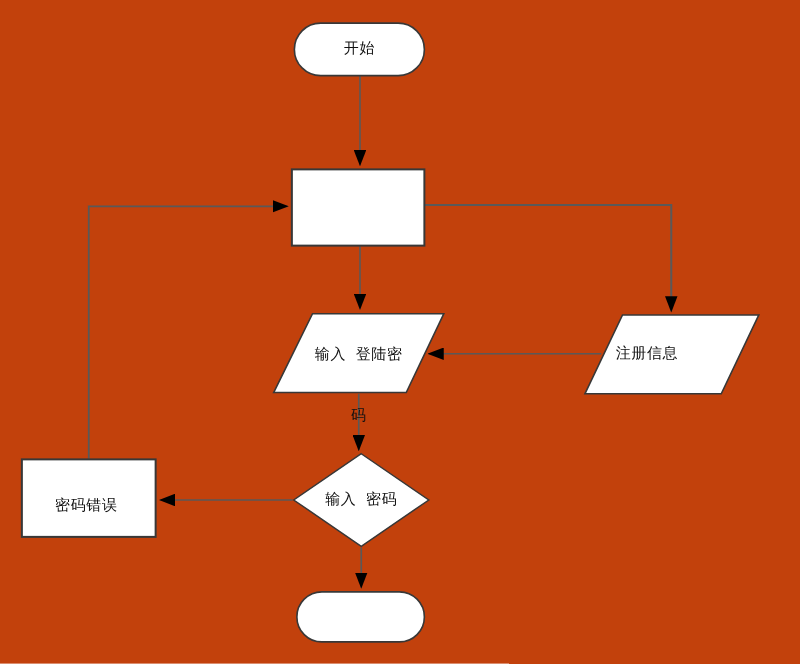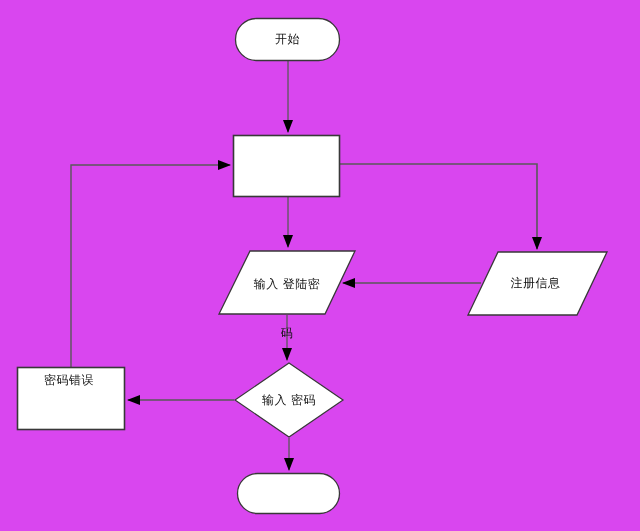--- a/index.html
+++ b/index.html
@@ -1,21 +1,21 @@
 <!DOCTYPE html>
 <html><head>
 <meta charset="utf-8">
 <style>
   html, body { margin: 0; padding: 0; background: #ffffff; }
   .canvas {
     position: relative;
     width: 640px;
     height: 531px;
-    background: #d946ef;
-    font-family: Liberation Sans, sans-serif;
+    background: #c2410c;
+    font-family: Liberation Mono, monospace;
     overflow: hidden;
   }
   .canvas svg { position: absolute; left: 0; top: 0; }
   .node-label {
     position: absolute;
     display: flex;
     align-items: center;
     justify-content: center;
     text-align: center;
     font-size: 12px;
@@ -67,20 +67,20 @@
   <div class="node-label" style="left:235px; top:18px; width:105px; height:42px;">开始</div>
 
 
   <div class="node-label" style="left:229px; top:251px; width:116px; height:63px;margin-top:26px;">
     <span class="lines">
       <div>输入 登陆密</div>
       <div>码</div>
     </span>
   </div>
 
-  <div class="node-label" style="left:466px; top:252px; width:139px; height:63px;">注册信息</div>
+  <div class="node-label" style="left:448px; top:252px; width:139px; height:63px;">注册信息</div>
 
   <div class="node-label" style="left:235px; top:363px; width:108px; height:74px;">输入 密码</div>
 
-  <div class="node-label" style="left:17px; top:349px; width:104px; height:63px;">密码错误</div>
+  <div class="node-label" style="left:17px; top:374px; width:104px; height:63px;">密码错误</div>
 
 
 </div>
 
 </body></html>

